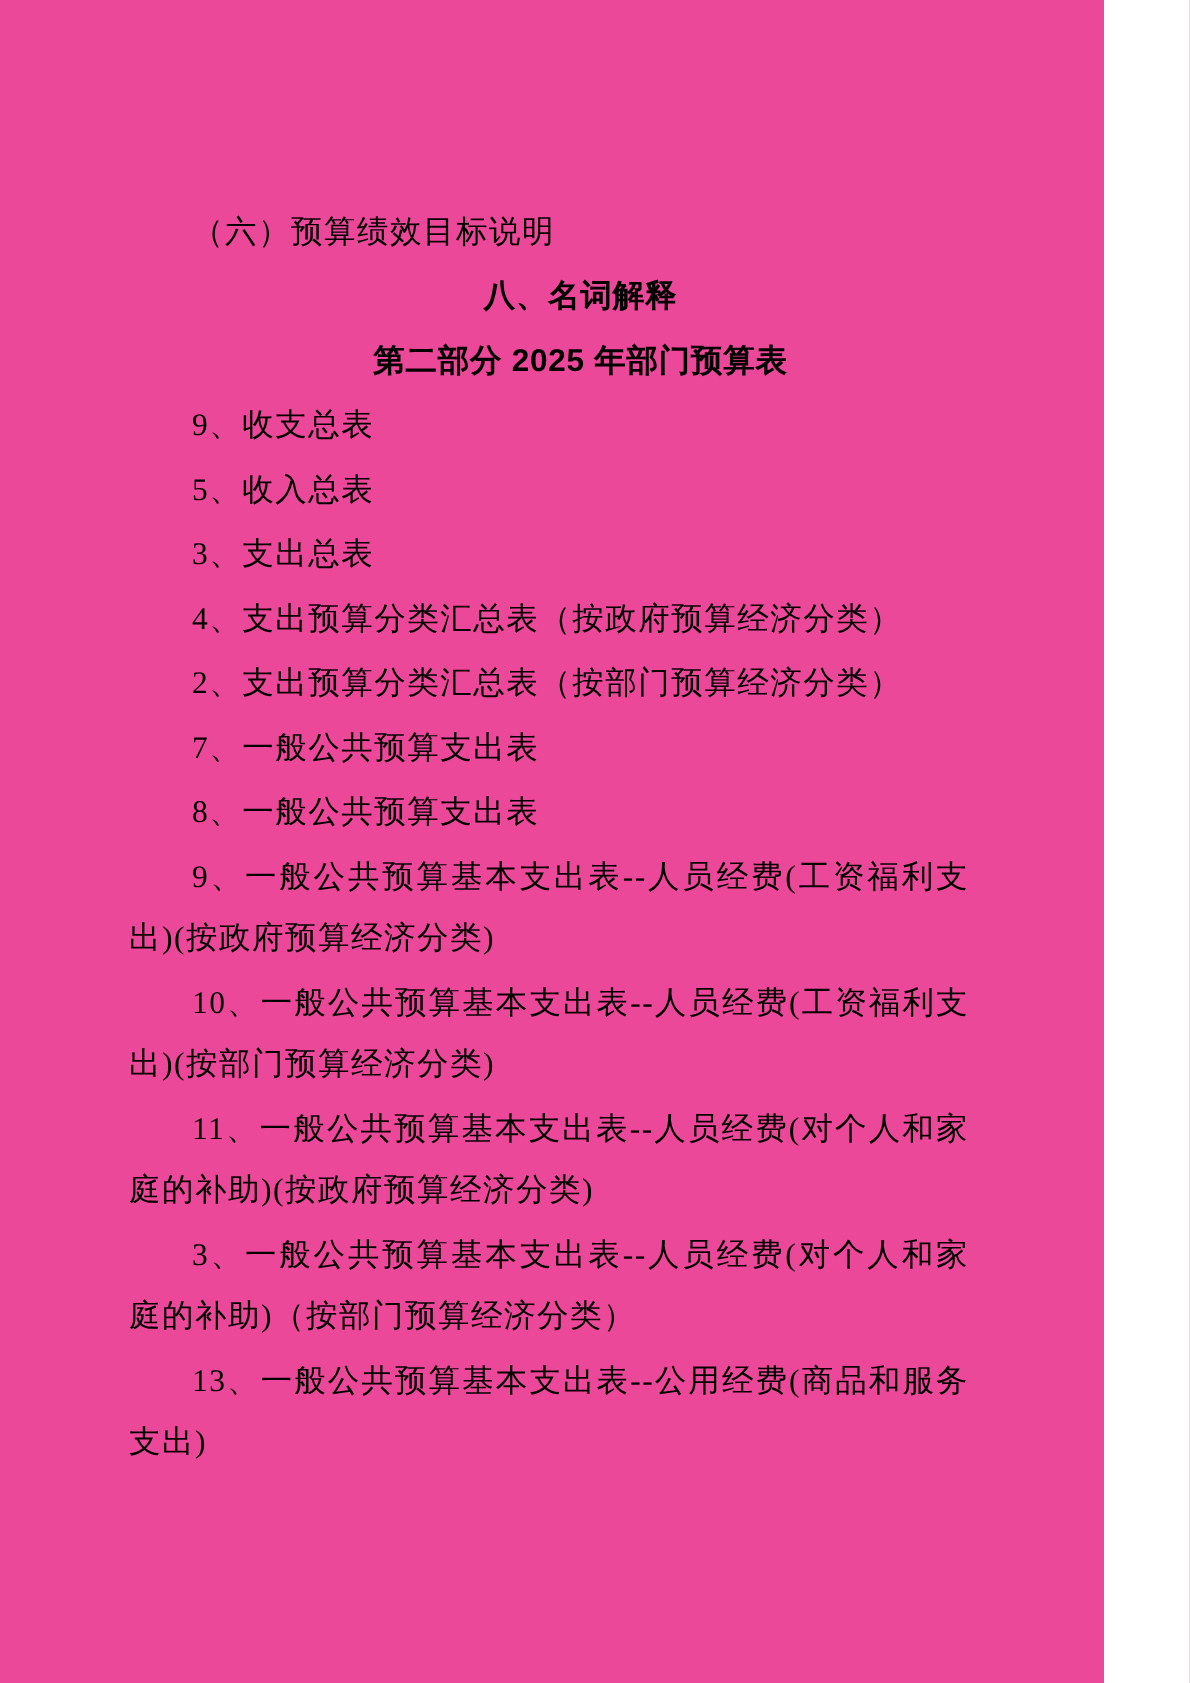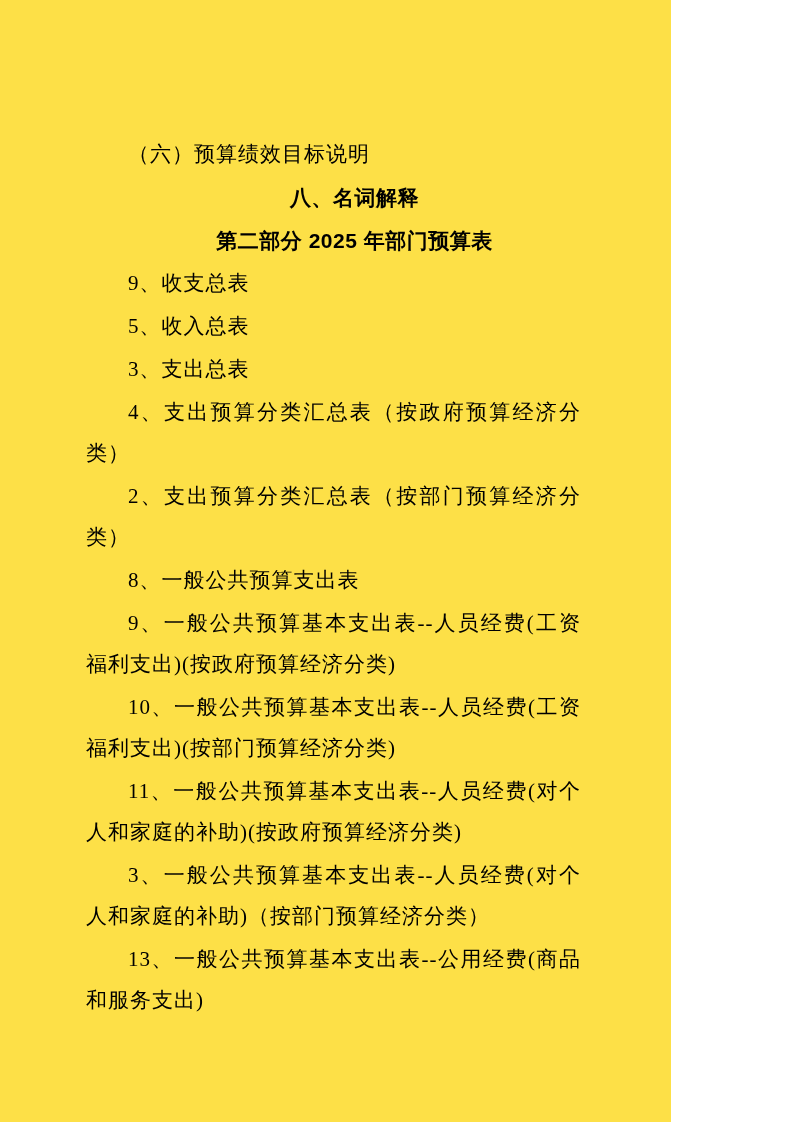--- a/index.html
+++ b/index.html
@@ -2,23 +2,23 @@
 <html><head>
 <meta charset="utf-8">
 <style>
   html, body {
     margin: 0;
     padding: 0;
     background: #ffffff;
   }
   .page {
     position: relative;
-    width: 671px;
+    width: 736px;
     height: 1122px;
-    background: #fde047;
+    background: #ec4899;
     overflow: hidden;
     box-sizing: border-box;
     padding: 134px 90px 0 86px;
     color: #000000;
   }
   .para {
     margin: 0 0 2px 0;
     font-family: "Liberation Serif", "DejaVu Serif", serif;
     font-size: 21px;
     line-height: 41px;
@@ -39,19 +39,20 @@
 
 <div class="page">
   <p class="para">（六）预算绩效目标说明</p>
   <p class="para heading">八、名词解释</p>
   <p class="para heading">第二部分 2025 年部门预算表</p>
   <p class="para">9、收支总表</p>
   <p class="para">5、收入总表</p>
   <p class="para">3、支出总表</p>
   <p class="para">4、支出预算分类汇总表（按政府预算经济分类）</p>
   <p class="para">2、支出预算分类汇总表（按部门预算经济分类）</p>
+  <p class="para">7、一般公共预算支出表</p>
   <p class="para">8、一般公共预算支出表</p>
   <p class="para">9、一般公共预算基本支出表--人员经费(工资福利支出)(按政府预算经济分类)</p>
   <p class="para">10、一般公共预算基本支出表--人员经费(工资福利支出)(按部门预算经济分类)</p>
   <p class="para">11、一般公共预算基本支出表--人员经费(对个人和家庭的补助)(按政府预算经济分类)</p>
   <p class="para">3、一般公共预算基本支出表--人员经费(对个人和家庭的补助)（按部门预算经济分类）</p>
   <p class="para">13、一般公共预算基本支出表--公用经费(商品和服务支出)</p>
 </div>
 
 </body></html>

